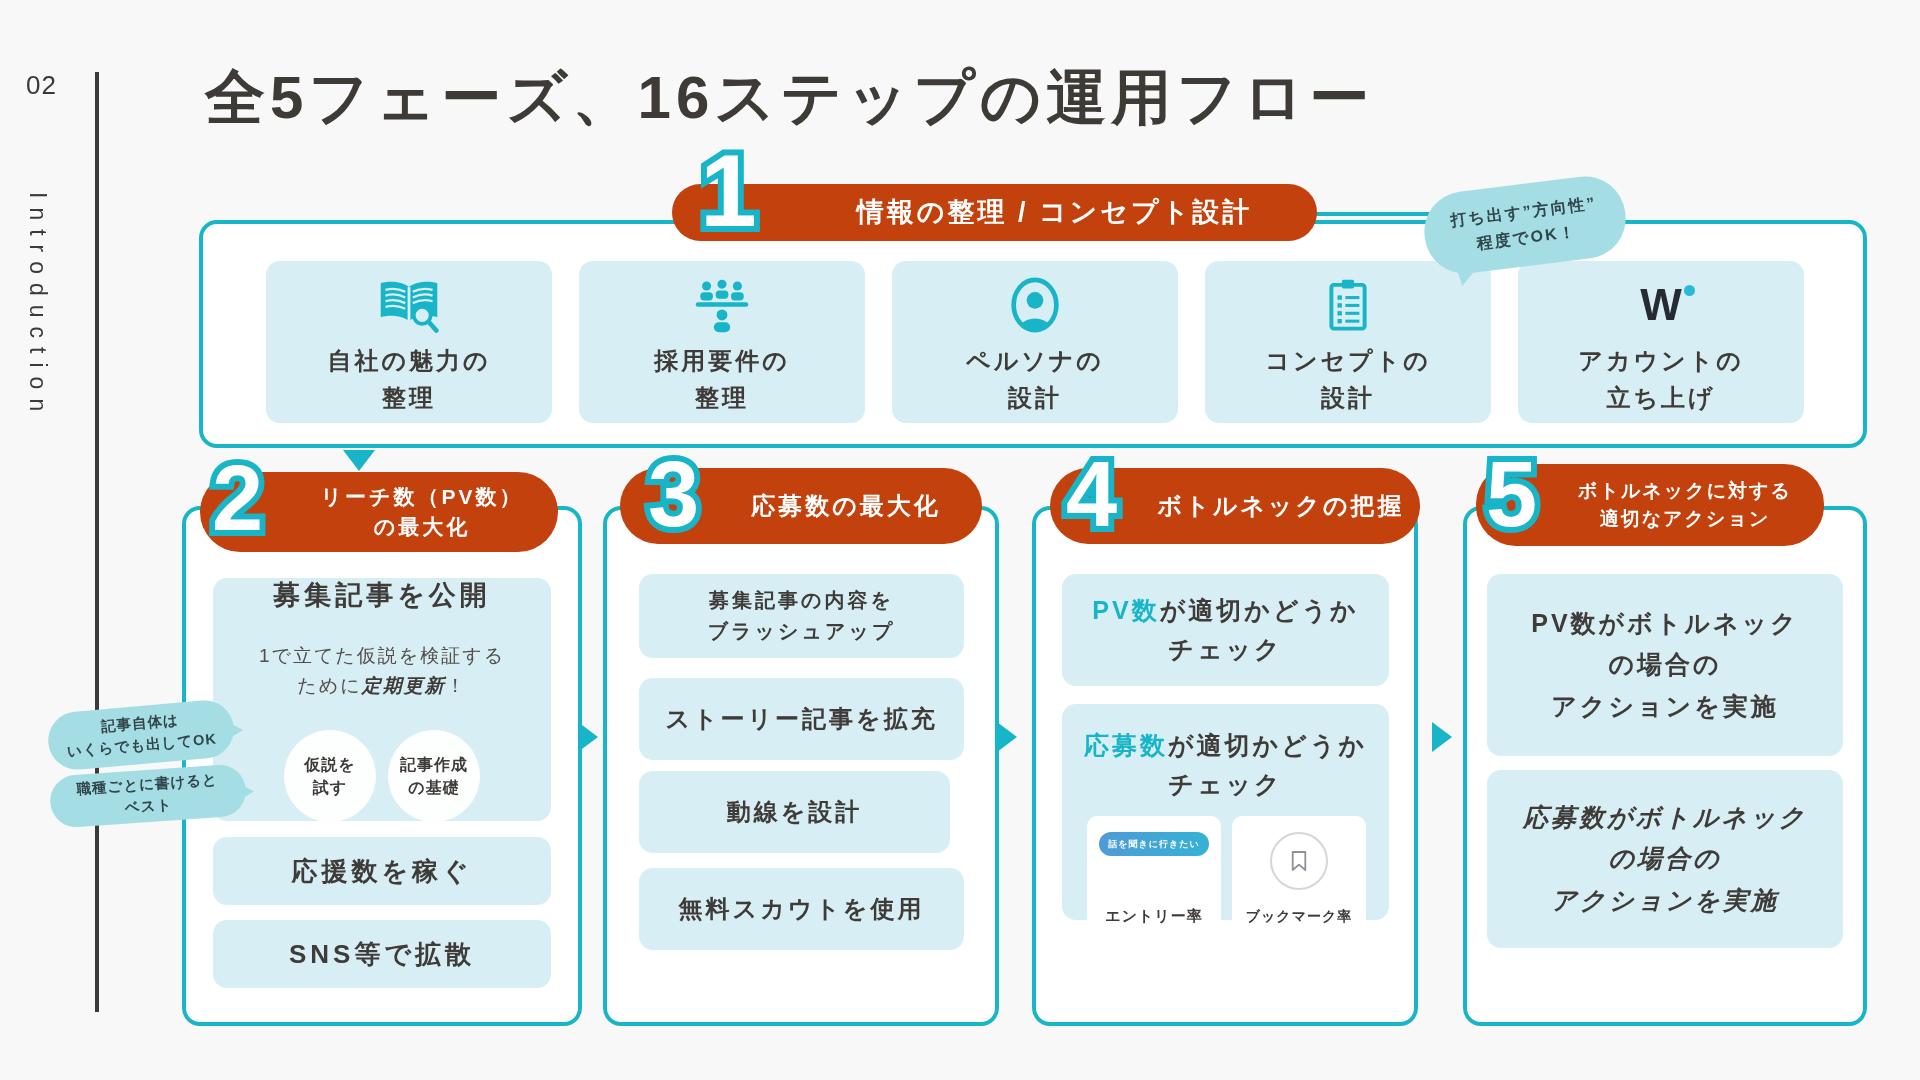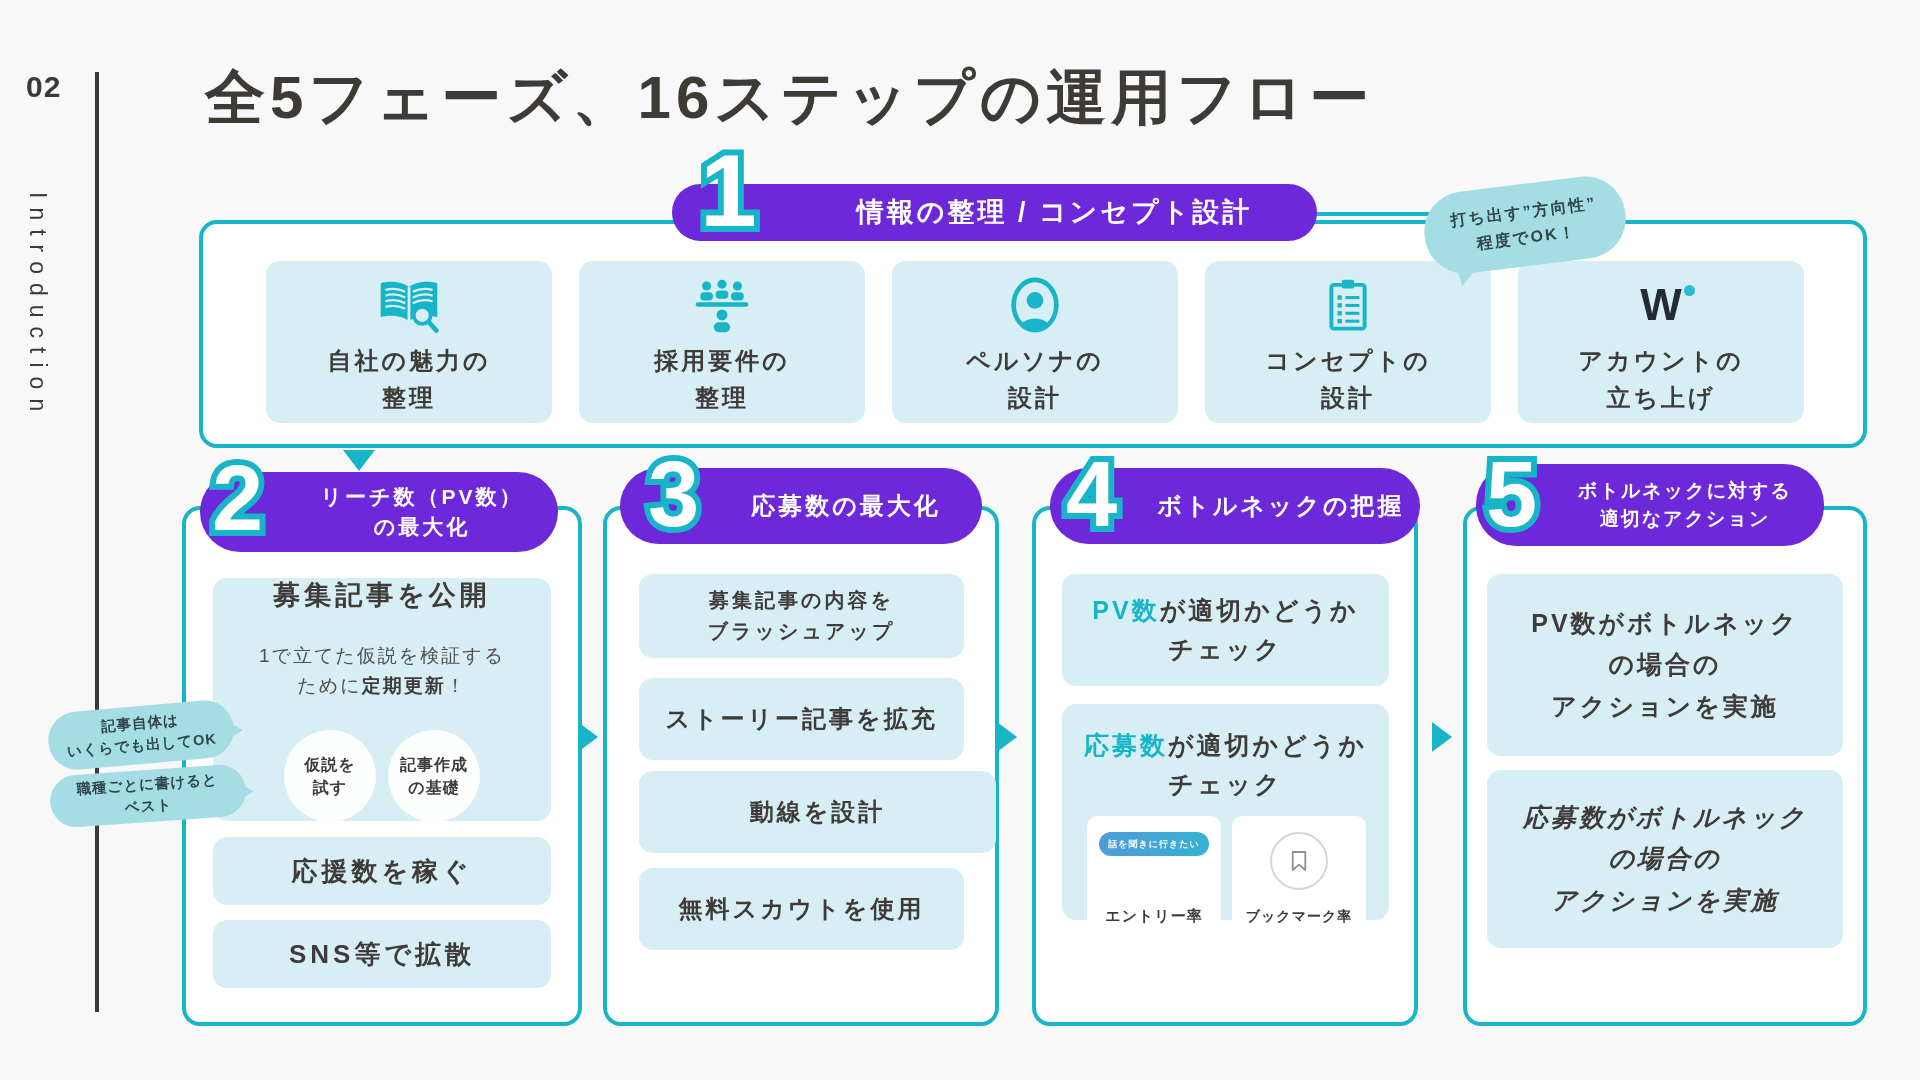--- a/index.html
+++ b/index.html
@@ -5,28 +5,28 @@
   html,body{margin:0;padding:0;}
   body{
     width:1920px;height:1080px;position:relative;overflow:hidden;
     background:#f7f8f7;
     font-family:"Liberation Sans","DejaVu Sans",sans-serif;
     color:#3f3b38;
   }
   .abs{position:absolute;}
   .pre{white-space:pre-line;}
   
-  .page-num{left:26px;top:70px;font-size:30px;font-weight:700;color:#3c3936;letter-spacing:1px;}
+  .page-num{left:26px;top:70px;font-size:26px;font-weight:400;color:#3c3936;letter-spacing:1px;}
   .v-rule{left:95px;top:72px;width:4px;height:940px;background:#3a3a39;}
   .side-label{left:24px;top:192px;writing-mode:vertical-rl;text-orientation:mixed;
     font-size:23px;font-weight:500;letter-spacing:9px;color:#3b3a38;}
   
   .main-title{left:205px;top:58px;font-size:60px;font-weight:800;letter-spacing:5px;color:#3e3a36;}
   .outline-box{background:#ffffff;border:4px solid #17b5c7;border-radius:18px;}
-  .pill{background:#6d28d9;border-radius:40px;display:flex;align-items:center;justify-content:center;z-index:3;}
+  .pill{background:#c2410c;border-radius:40px;display:flex;align-items:center;justify-content:center;z-index:3;}
   .pill .pill-label{color:#fff;font-weight:700;text-align:center;letter-spacing:3px;line-height:1.45;}
   .num-wrap{z-index:4;pointer-events:none;}
   .num-stroke,.num-fill{position:absolute;left:0;top:0;font-weight:800;line-height:1;
     font-family:"Liberation Sans","DejaVu Sans",sans-serif;}
   .num-stroke{color:#17b5c7;-webkit-text-stroke:12px #17b5c7;}
   .num-fill{color:#ffffff;}
   .card{background:#d7eef4;border-radius:14px;display:flex;flex-direction:column;
     align-items:center;justify-content:center;text-align:center;}
   .card .card-label{font-weight:700;color:#3f3b38;letter-spacing:3px;line-height:1.55;}
   .accent-text{color:#17b5c7;}
@@ -179,21 +179,21 @@
 立ち上げ</span>
   </div>
 </div>
 
 <div class="abs arrow-down" style="left:343px;top:450px;"></div>
 
 <div class="abs outline-box" style="left:182px;top:506px;width:392px;height:512px;">
   <div class="card abs" style="left:27px;top:68px;width:338px;height:243px;gap:16px;">
     <div style="font-size:27px;font-weight:800;letter-spacing:4px;">募集記事を公開</div>
     <div class="pre" style="font-size:19px;color:#514e4b;margin-top:12px;line-height:1.55;letter-spacing:2px;"><span>1で立てた仮説を検証する
-ために</span><b style="color:#3f3b38;">定期更新</b><span>！</span></div>
+ために</span><b style="color:#3f3b38;font-style:italic;">定期更新</b><span>！</span></div>
     <div style="display:flex;gap:12px;margin-top:14px;">
       <div class="circle3 pre">仮説を
 試す</div>
       <div class="circle3 pre">記事作成
 の基礎</div>
     </div>
   </div>
   <div class="card abs" style="left:27px;top:327px;width:338px;height:68px;">
     <span class="card-label" style="font-size:26px;letter-spacing:4px;">応援数を稼ぐ</span>
   </div>
@@ -224,21 +224,21 @@
 <div class="abs arrow-right" style="left:578px;top:722px;"></div>
 
 <div class="abs outline-box" style="left:603px;top:506px;width:388px;height:512px;">
   <div class="card abs" style="left:32px;top:64px;width:325px;height:84px;">
     <span class="card-label pre" style="font-size:20px;">募集記事の内容を
 ブラッシュアップ</span>
   </div>
   <div class="card abs" style="left:32px;top:162px;width:325px;height:82px;margin-top:6px;">
     <span class="card-label" style="font-size:24px;">ストーリー記事を拡充</span>
   </div>
-  <div class="card abs" style="left:32px;top:261px;width:357px;height:82px;">
+  <div class="card abs" style="left:32px;top:261px;width:311px;height:82px;">
     <span class="card-label" style="font-size:24px;">動線を設計</span>
   </div>
   <div class="card abs" style="left:32px;top:358px;width:325px;height:82px;">
     <span class="card-label" style="font-size:24px;">無料スカウトを使用</span>
   </div>
 </div>
 <div class="abs pill" style="left:620px;top:468px;width:362px;height:76px;">
   <span class="pill-label" style="font-size:24px;padding-left:90px;">応募数の最大化</span>
 </div>
 <div class="abs num-wrap" style="left:648px;top:448px;width:70px;height:95px;">

